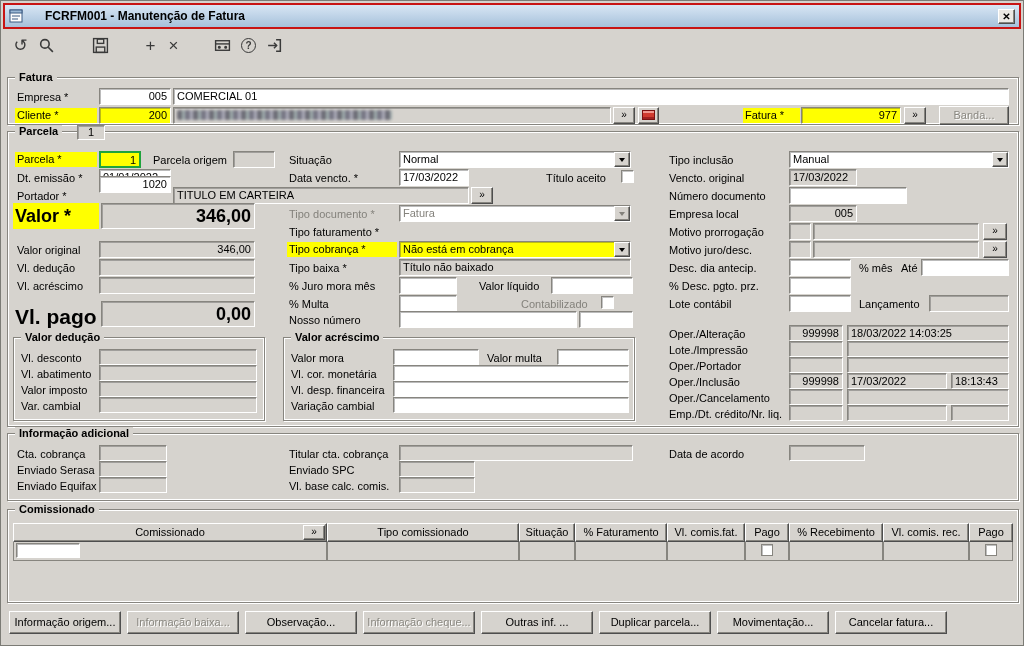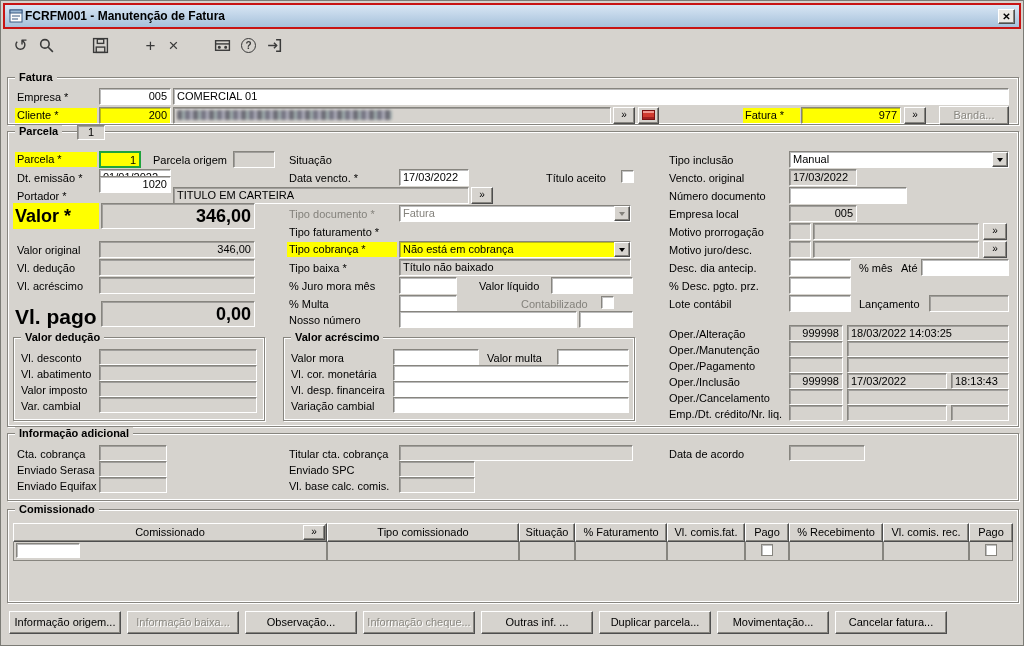--- a/index.html
+++ b/index.html
@@ -3,21 +3,21 @@
 <meta charset="utf-8">
 <style>
   *{box-sizing:border-box;margin:0;padding:0}
   body{background:#bfbfbf;font-family:"Liberation Sans",sans-serif}
   .win{position:relative;width:1024px;height:646px;background:#d6d3ce;border:1px solid #7b7b75;
        font-size:11px;color:#000;overflow:hidden}
   
   .annot{position:absolute;left:2px;top:2px;width:1018px;height:26px;border:2px solid #c81414;z-index:50;pointer-events:none}
   .titlebar{position:absolute;left:4px;top:4px;width:1014px;height:22px;
             background:linear-gradient(#d8e6f4,#a6c1db);display:flex;align-items:center;padding:0 4px}
-  .title-text{font-weight:bold;font-size:12px;margin-left:2px;flex:1;white-space:nowrap}
+  .title-text{font-weight:bold;font-size:12px;margin-left:22px;flex:1;white-space:nowrap}
   .closebtn{width:17px;height:15px;background:#ece9e4;border:1px solid;border-color:#fff #4e4e4e #4e4e4e #fff;
             box-shadow:inset -1px -1px 0 #87857f;text-align:center;line-height:13px;font-size:10px;font-weight:bold}
   
   .tool{position:absolute;top:33px;width:23px;height:23px;display:flex;align-items:center;justify-content:center;color:#3a3a3a}
   .tglyph{font-size:17px;line-height:17px}
   .qcircle{width:15px;height:15px;border:1.5px solid #3a3a3a;border-radius:50%;display:flex;align-items:center;justify-content:center;font-size:10px;font-weight:bold}
   
   .group{position:absolute;border:1px solid #87857f;box-shadow:inset 1px 1px 0 #fff,inset -1px -1px 0 #fff,1px 1px 0 #fff;background:transparent}
   .legend{position:absolute;background:#d6d3ce;padding:0 4px;font-weight:bold;z-index:5;line-height:13px}
   
@@ -160,20 +160,23 @@
   <span class="ylbl" style="left:742px;top:107px;width:57px">Fatura *</span>
   <div class="fld ylwf rt" style="left:800px;top:106px;width:100px">977</div>
   <div class="btn sm" style="left:903px;top:106px;width:22px">»</div>
   <div class="btn sm disabled" style="left:938px;top:105px;width:70px;height:19px;line-height:16px;font-size:11px">Banda...</div>
 
   <span class="ylbl" style="left:14px;top:151px;width:82px">Parcela *</span>
   <div class="fld ylwf rt greenb" style="left:98px;top:150px;width:42px">1</div>
   <span class="lbl" style="left:152px;top:152px">Parcela origem</span>
   <div class="fld gray" style="left:232px;top:150px;width:42px"></div>
   <span class="lbl" style="left:288px;top:152px">Situação</span>
+  <div class="fld combo" style="left:398px;top:150px;width:232px"><span>Normal</span><span class="cbtn">
+        <span class="arr"></span>
+      </span></div>
   <span class="lbl" style="left:668px;top:152px">Tipo inclusão</span>
   <div class="fld combo" style="left:788px;top:150px;width:220px"><span>Manual</span><span class="cbtn">
         <span class="arr"></span>
       </span></div>
 
   <span class="lbl" style="left:16px;top:170px">Dt. emissão *</span>
   <div class="fld" style="left:98px;top:168px;width:72px">01/01/2022</div>
   <span class="lbl" style="left:288px;top:170px">Data vencto. *</span>
   <div class="fld" style="left:398px;top:168px;width:70px">17/03/2022</div>
   <span class="lbl" style="left:545px;top:170px">Título aceito</span>
@@ -245,25 +248,25 @@
   <span class="biglbl" style="left:14px;top:304px;font-size:21px">Vl. pago</span>
   <div class="fld gray big rt" style="left:100px;top:300px;width:154px">0,00</div>
   <span class="lbl" style="left:288px;top:312px">Nosso número</span>
   <div class="fld" style="left:398px;top:310px;width:178px"></div>
   <div class="fld" style="left:578px;top:310px;width:54px"></div>
 
   <span class="lbl" style="left:668px;top:326px">Oper./Alteração</span>
   <div class="fld h16 gray rt" style="left:788px;top:324px;width:54px">999998</div>
   <div class="fld h16 gray" style="left:846px;top:324px;width:162px">18/03/2022 14:03:25</div>
 
-  <span class="lbl" style="left:668px;top:342px">Oper./Manutenção</span>
+  <span class="lbl" style="left:668px;top:342px">Lote./Impressão</span>
   <div class="fld h16 gray" style="left:788px;top:340px;width:54px"></div>
   <div class="fld h16 gray" style="left:846px;top:340px;width:162px"></div>
 
-  <span class="lbl" style="left:668px;top:358px">Oper./Pagamento</span>
+  <span class="lbl" style="left:668px;top:358px">Oper./Portador</span>
   <div class="fld h16 gray" style="left:788px;top:356px;width:54px"></div>
   <div class="fld h16 gray" style="left:846px;top:356px;width:162px"></div>
 
   <span class="lbl" style="left:668px;top:374px">Oper./Inclusão</span>
   <div class="fld h16 gray rt" style="left:788px;top:372px;width:54px">999998</div>
   <div class="fld h16 gray" style="left:846px;top:372px;width:100px">17/03/2022</div>
   <div class="fld h16 gray" style="left:950px;top:372px;width:58px">18:13:43</div>
 
   <span class="lbl" style="left:668px;top:390px">Oper./Cancelamento</span>
   <div class="fld h16 gray" style="left:788px;top:388px;width:54px"></div>

